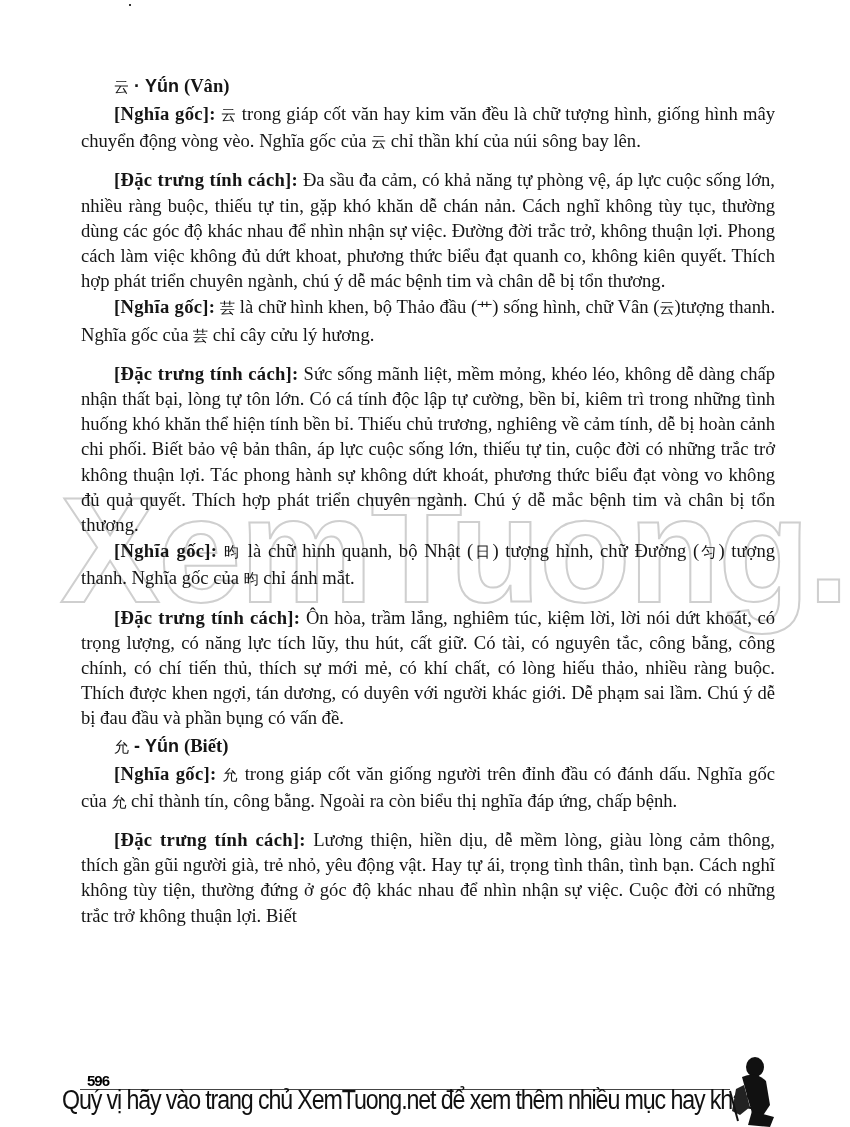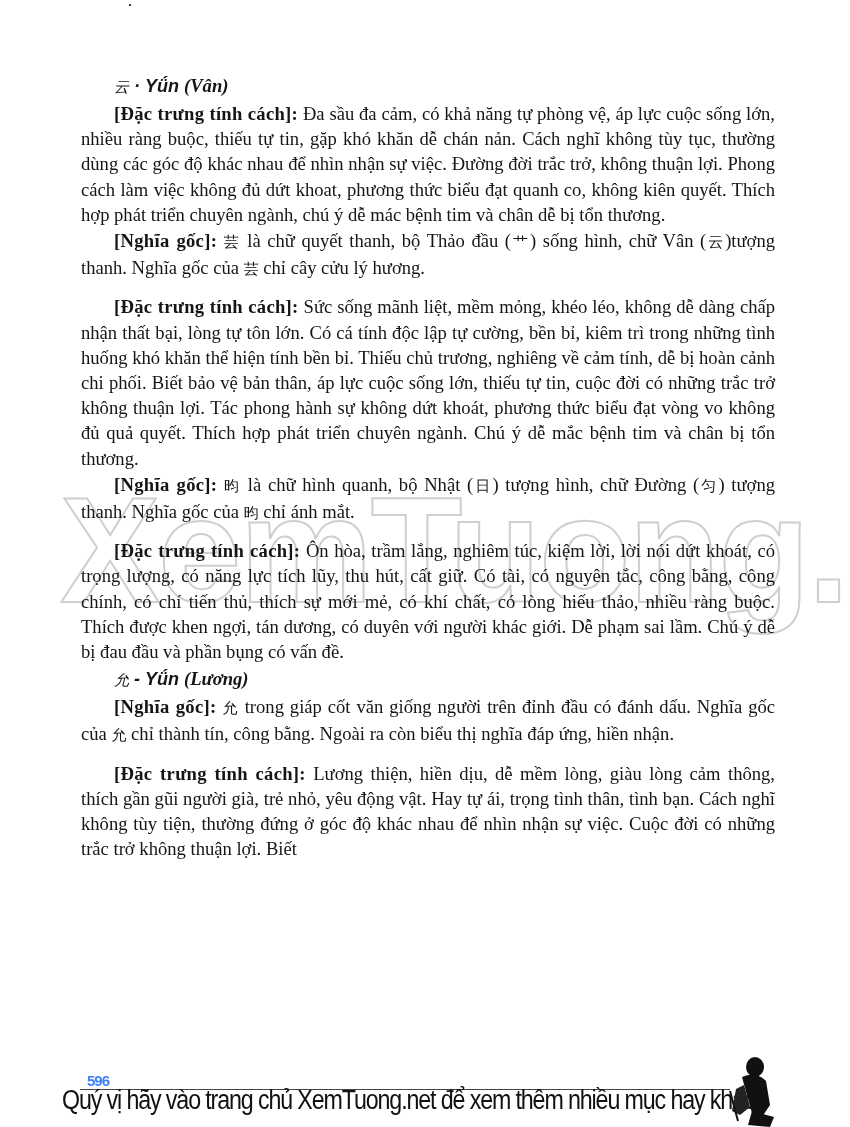--- a/index.html
+++ b/index.html
@@ -14,39 +14,38 @@
     position: absolute; left: 81px; top: 71px; width: 694px;
     font-family: "Liberation Serif", "DejaVu Serif", serif;
     font-size: 18.6px; line-height: 25.2px; text-align: justify;
     z-index: 2;
   }
   .entry-title {
     padding-left: 33px;
     font-family: "Liberation Sans", "DejaVu Sans", sans-serif;
     font-weight: bold; font-size: 18px; line-height: 26px; margin: 2px 0 1px 0;
     text-align: left;
-    font-style: italic;
   }
   .entry-title .han { font-family: "DejaVu Sans", sans-serif; font-weight: normal; font-size: 15px; }
   .entry-title .paren { font-family: "Liberation Serif", "DejaVu Serif", serif; font-weight: bold; font-size: 18.6px; }
   .para { text-indent: 33px; margin: 0 0 1px 0; }
   .para + .para { margin-top: 12px; }
   .label { font-weight: bold; letter-spacing: 0.3px; }
   .han-inline { font-family: "DejaVu Sans", sans-serif; font-size: 15px; }
   .watermark {
     position: absolute; left: 60px; top: 470px; width: 760px; height: 160px;
     font-family: "Liberation Sans", "DejaVu Sans", sans-serif; font-weight: bold;
     font-size: 150px; line-height: 160px; letter-spacing: -2px;
     color: transparent; -webkit-text-stroke: 2px #cfcfcf;
     z-index: 1; white-space: nowrap; pointer-events: none;
   }
   .footer-rule { position: absolute; left: 80px; top: 1089px; width: 650px; height: 1px; background: #444; z-index: 3; }
   .page-number {
     position: absolute; left: 87px; top: 1072px; font-family: "Liberation Sans", "DejaVu Sans", sans-serif;
-    font-weight: bold; font-size: 15px; letter-spacing: -1px; color: #3b82f6; z-index: 4;
+    font-weight: bold; font-size: 15px; letter-spacing: -1px; color: #000000; z-index: 4;
   }
   .footer-banner {
     position: absolute; left: 62px; top: 1082px;
     font-family: "Liberation Sans", "DejaVu Sans", sans-serif; font-size: 27px; line-height: 36px;
     letter-spacing: -1.3px; transform: scaleX(0.86); transform-origin: left top;
     color: #111; z-index: 5; white-space: nowrap;
   }
   .ornament { position: absolute; left: 722px; top: 1055px; width: 60px; height: 72px; z-index: 6; }
 </style>
 </head>
@@ -56,38 +55,39 @@
   <div class="speck"></div>
 
   <div class="watermark">XemTuong.net</div>
 
   <div class="content" id="content">
 
     <div class="entry">
       <div class="entry-title">
         <span class="han">云</span><span> · Yǘn </span><span class="paren">(Vân)</span>
       </div>
+      <p class="para"><span class="label">[Nghĩa gốc]:</span><span class="rich"><span> </span><span class="han-inline">云</span><span> trong giáp cốt văn hay kim văn đều là chữ tượng hình, giống hình mây chuyển động vòng vèo. Nghĩa gốc của </span><span class="han-inline">云</span><span> chỉ thần khí của núi sông bay lên.</span></span></p>
       <p class="para"><span class="label">[Đặc trưng tính cách]:</span><span> Đa sầu đa cảm, có khả năng tự phòng vệ, áp lực cuộc sống lớn, nhiều ràng buộc, thiếu tự tin, gặp khó khăn dễ chán nản. Cách nghĩ không tùy tục, thường dùng các góc độ khác nhau để nhìn nhận sự việc. Đường đời trắc trở, không thuận lợi. Phong cách làm việc không đủ dứt khoat, phương thức biểu đạt quanh co, không kiên quyết. Thích hợp phát triển chuyên ngành, chú ý dễ mác bệnh tim và chân dễ bị tổn thương.</span></p>
     </div>
 
     <div class="entry">
-      <p class="para"><span class="label">[Nghĩa gốc]:</span><span class="rich"><span> </span><span class="han-inline">芸</span><span> là chữ quyết thanh, bộ Thảo đầu (</span><span class="han-inline">艹</span><span>) sống hình, chữ Vân (</span><span class="han-inline">云</span><span>)tượng thanh. Nghĩa gốc của </span><span class="han-inline">芸</span><span> chỉ cây cửu lý hương.</span></span></p>
+      <p class="para"><span class="label">[Nghĩa gốc]:</span><span class="rich"><span> </span><span class="han-inline">芸</span><span> là chữ hình khen, bộ Thảo đầu (</span><span class="han-inline">艹</span><span>) sống hình, chữ Vân (</span><span class="han-inline">云</span><span>)tượng thanh. Nghĩa gốc của </span><span class="han-inline">芸</span><span> chỉ cây cửu lý hương.</span></span></p>
       <p class="para"><span class="label">[Đặc trưng tính cách]:</span><span> Sức sống mãnh liệt, mềm mỏng, khéo léo, không dễ dàng chấp nhận thất bại, lòng tự tôn lớn. Có cá tính độc lập tự cường, bền bỉ, kiêm trì trong những tình huống khó khăn thể hiện tính bền bỉ. Thiếu chủ trương, nghiêng về cảm tính, dễ bị hoàn cảnh chi phối. Biết bảo vệ bản thân, áp lực cuộc sống lớn, thiếu tự tin, cuộc đời có những trắc trở không thuận lợi. Tác phong hành sự không dứt khoát, phương thức biểu đạt vòng vo không đủ quả quyết. Thích hợp phát triển chuyên ngành. Chú ý dễ mắc bệnh tim và chân bị tổn thương.</span></p>
     </div>
 
     <div class="entry">
       <p class="para"><span class="label">[Nghĩa gốc]:</span><span class="rich"><span> </span><span class="han-inline">昀</span><span> là chữ hình quanh, bộ Nhật (</span><span class="han-inline">日</span><span>) tượng hình, chữ Đường (</span><span class="han-inline">匀</span><span>) tượng thanh. Nghĩa gốc của </span><span class="han-inline">昀</span><span> chỉ ánh mắt.</span></span></p>
       <p class="para"><span class="label">[Đặc trưng tính cách]:</span><span> Ôn hòa, trầm lắng, nghiêm túc, kiệm lời, lời nói dứt khoát, có trọng lượng, có năng lực tích lũy, thu hút, cất giữ. Có tài, có nguyên tắc, công bằng, công chính, có chí tiến thủ, thích sự mới mẻ, có khí chất, có lòng hiếu thảo, nhiều ràng buộc. Thích được khen ngợi, tán dương, có duyên với người khác giới. Dễ phạm sai lầm. Chú ý dễ bị đau đầu và phần bụng có vấn đề.</span></p>
     </div>
 
     <div class="entry">
       <div class="entry-title">
-        <span class="han">允</span><span> - Yǘn </span><span class="paren">(Lương)</span>
+        <span class="han">允</span><span> - Yǘn </span><span class="paren">(Biết)</span>
       </div>
-      <p class="para"><span class="label">[Nghĩa gốc]:</span><span class="rich"><span> </span><span class="han-inline">允</span><span> trong giáp cốt văn giống người trên đỉnh đầu có đánh dấu. Nghĩa gốc của </span><span class="han-inline">允</span><span> chỉ thành tín, công bằng. Ngoài ra còn biểu thị nghĩa đáp ứng, hiền nhận.</span></span></p>
+      <p class="para"><span class="label">[Nghĩa gốc]:</span><span class="rich"><span> </span><span class="han-inline">允</span><span> trong giáp cốt văn giống người trên đỉnh đầu có đánh dấu. Nghĩa gốc của </span><span class="han-inline">允</span><span> chỉ thành tín, công bằng. Ngoài ra còn biểu thị nghĩa đáp ứng, chấp bệnh.</span></span></p>
       <p class="para"><span class="label">[Đặc trưng tính cách]:</span><span> Lương thiện, hiền dịu, dễ mềm lòng, giàu lòng cảm thông, thích gần gũi người già, trẻ nhỏ, yêu động vật. Hay tự ái, trọng tình thân, tình bạn. Cách nghĩ không tùy tiện, thường đứng ở góc độ khác nhau để nhìn nhận sự việc. Cuộc đời có những trắc trở không thuận lợi. Biết</span></p>
     </div>
   </div>
 
   <div class="footer-rule"></div>
   <div class="page-number">596</div>
   <div class="footer-banner">Quý vị hãy vào trang chủ XemTuong.net để xem thêm nhiều mục hay khác</div>
 
   <svg class="ornament" viewBox="0 0 60 72">
     <ellipse cx="33" cy="12" rx="9" ry="10" fill="#111"></ellipse>

